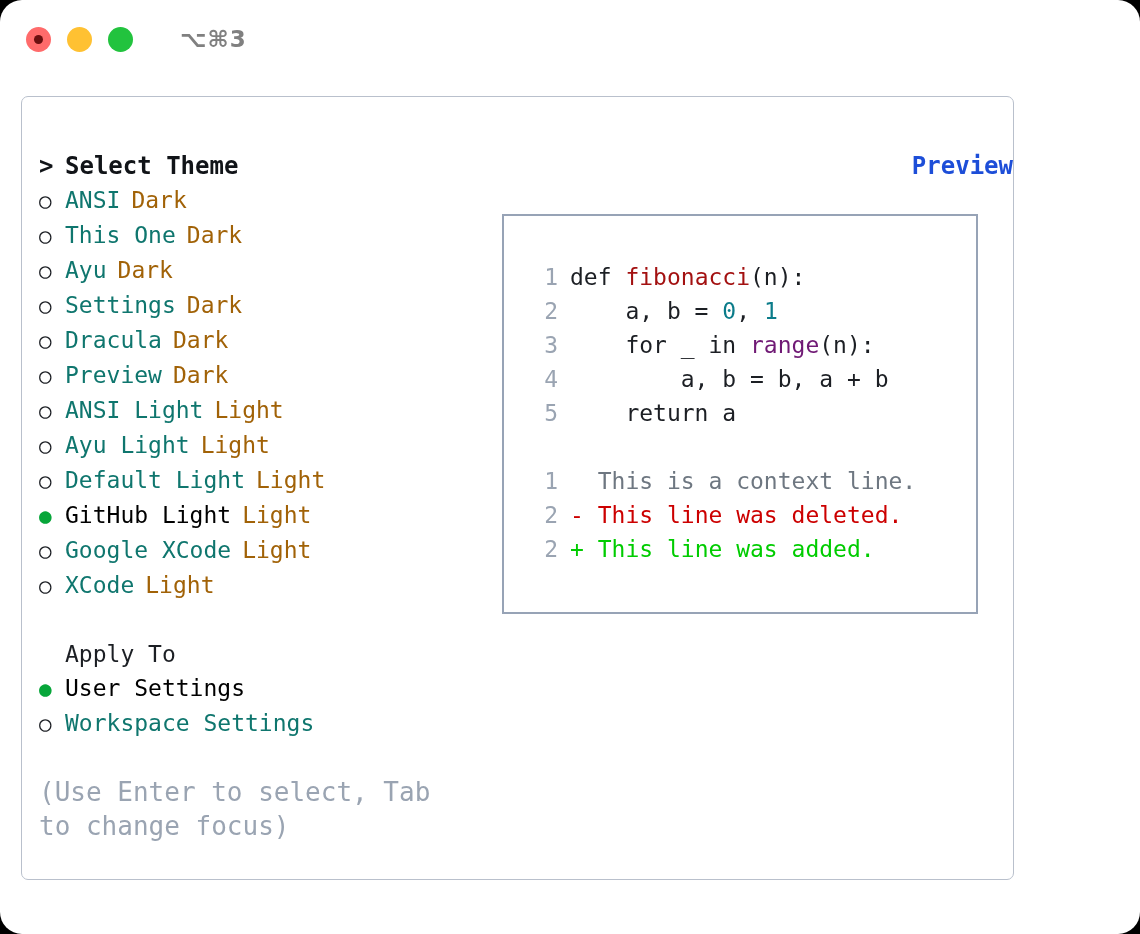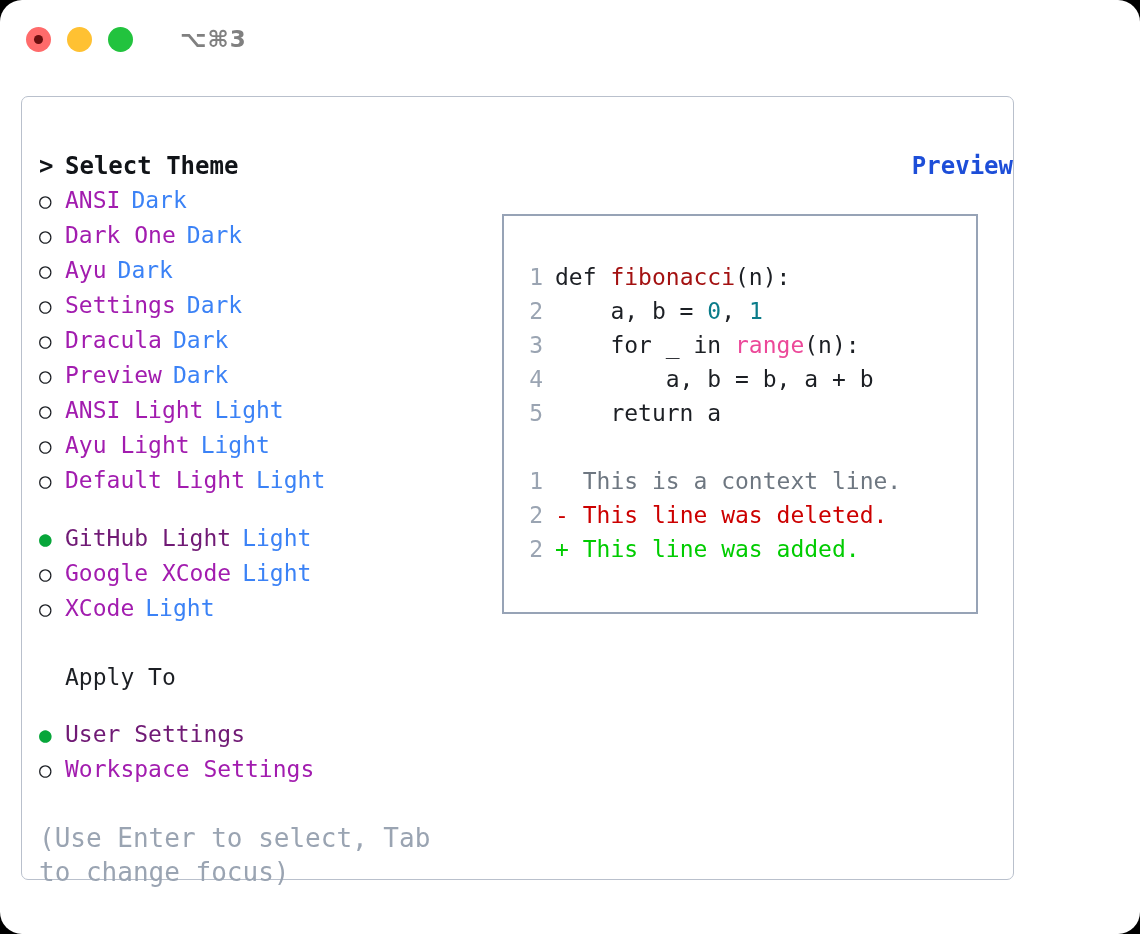--- a/index.html
+++ b/index.html
@@ -116,24 +116,24 @@
     align-items: baseline;
   }
   .marker {
     display: inline-block;
     width: 26px;
     flex: 0 0 auto;
     color: #1c1f24;
     font-size: 21px;
   }
   .opt-row.selected .marker { color: #07a63a; }
-  .opt-row.selected .opt-label { color: #701a75; margin-top: 23px; }
-  .opt-label { color: #a21caf; }
+  .opt-row.selected .opt-label { color: #000000; }
+  .opt-label { color: #0f766e; }
   .opt-variant {
-    color: #3b82f6;
+    color: #a16207;
     margin-left: 11px;
   }
 
   .subheading {
     font-size: 23px;
     line-height: 34px;
     color: #1c1f24;
     white-space: nowrap;
     display: flex;
     align-items: flex-end;
@@ -164,38 +164,38 @@
     margin-left: 0;
     text-align: right;
   }
   #preview-box {
     margin-top: 31px;
     width: 476px;
     height: 400px;
     border: 2px solid #97a3b6;
     box-sizing: border-box;
     background: #ffffff;
-    padding: 44px 0 0 9px;
+    padding: 44px 0 0 24px;
   }
   .code-line {
     font-size: 23px;
     line-height: 34px;
     white-space: pre;
     color: #1c1f24;
   }
   .lnum {
     display: inline-block;
     width: 30px;
     text-align: right;
     color: #9aa4b2;
     margin-right: 12px;
   }
   .tok-fn    { color: #a31111; }
   .tok-num   { color: #0b7c8a; }
-  .tok-call  { color: #ec4899; }
+  .tok-call  { color: #701a75; }
   .tok-ctx   { color: #6e7781; }
   .tok-del   { color: #cc0000; }
   .tok-add   { color: #00cc00; }
   .blank-line { height: 34px; }
 </style>
 </head>
 <body>
 
 <div id="window">
 
@@ -216,21 +216,21 @@
         </div>
 
         <div id="theme-list">
             <div class="opt-row">
               <span class="marker">○</span>
               <span class="opt-label">ANSI</span>
               <span class="opt-variant">Dark</span>
             </div>
             <div class="opt-row">
               <span class="marker">○</span>
-              <span class="opt-label">Dark One</span>
+              <span class="opt-label">This One</span>
               <span class="opt-variant">Dark</span>
             </div>
             <div class="opt-row">
               <span class="marker">○</span>
               <span class="opt-label">Ayu</span>
               <span class="opt-variant">Dark</span>
             </div>
             <div class="opt-row">
               <span class="marker">○</span>
               <span class="opt-label">Settings</span>

